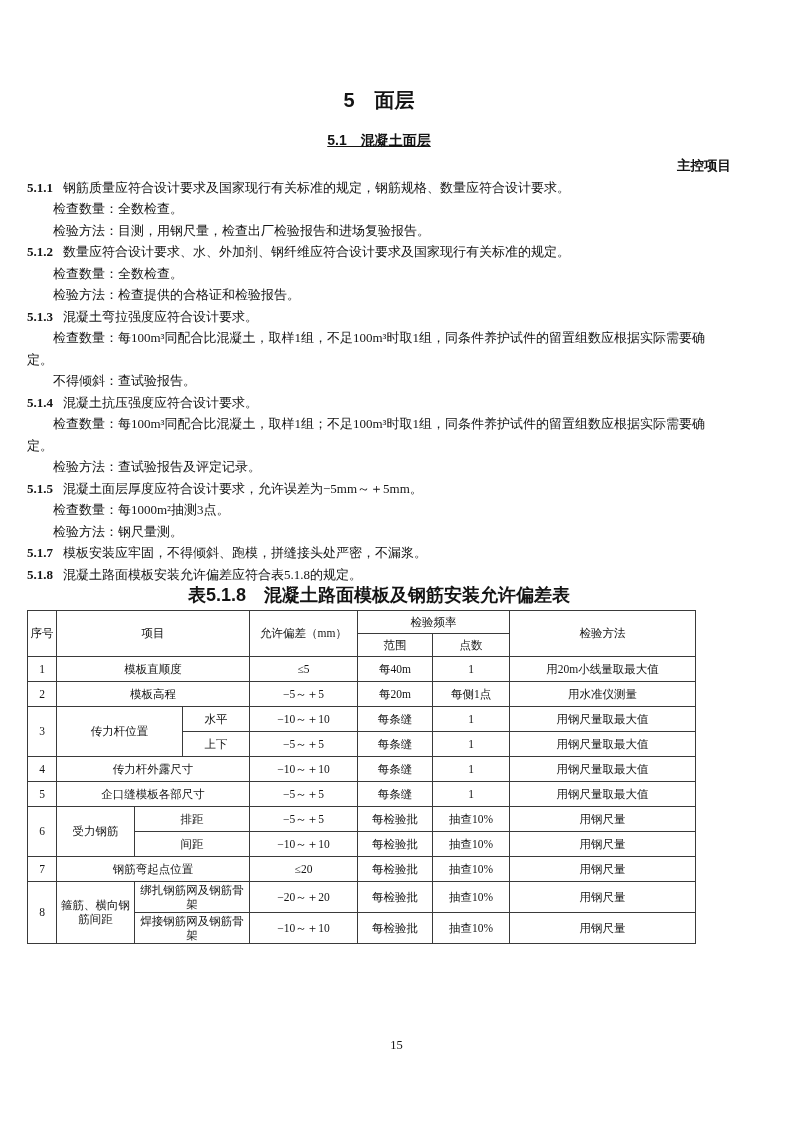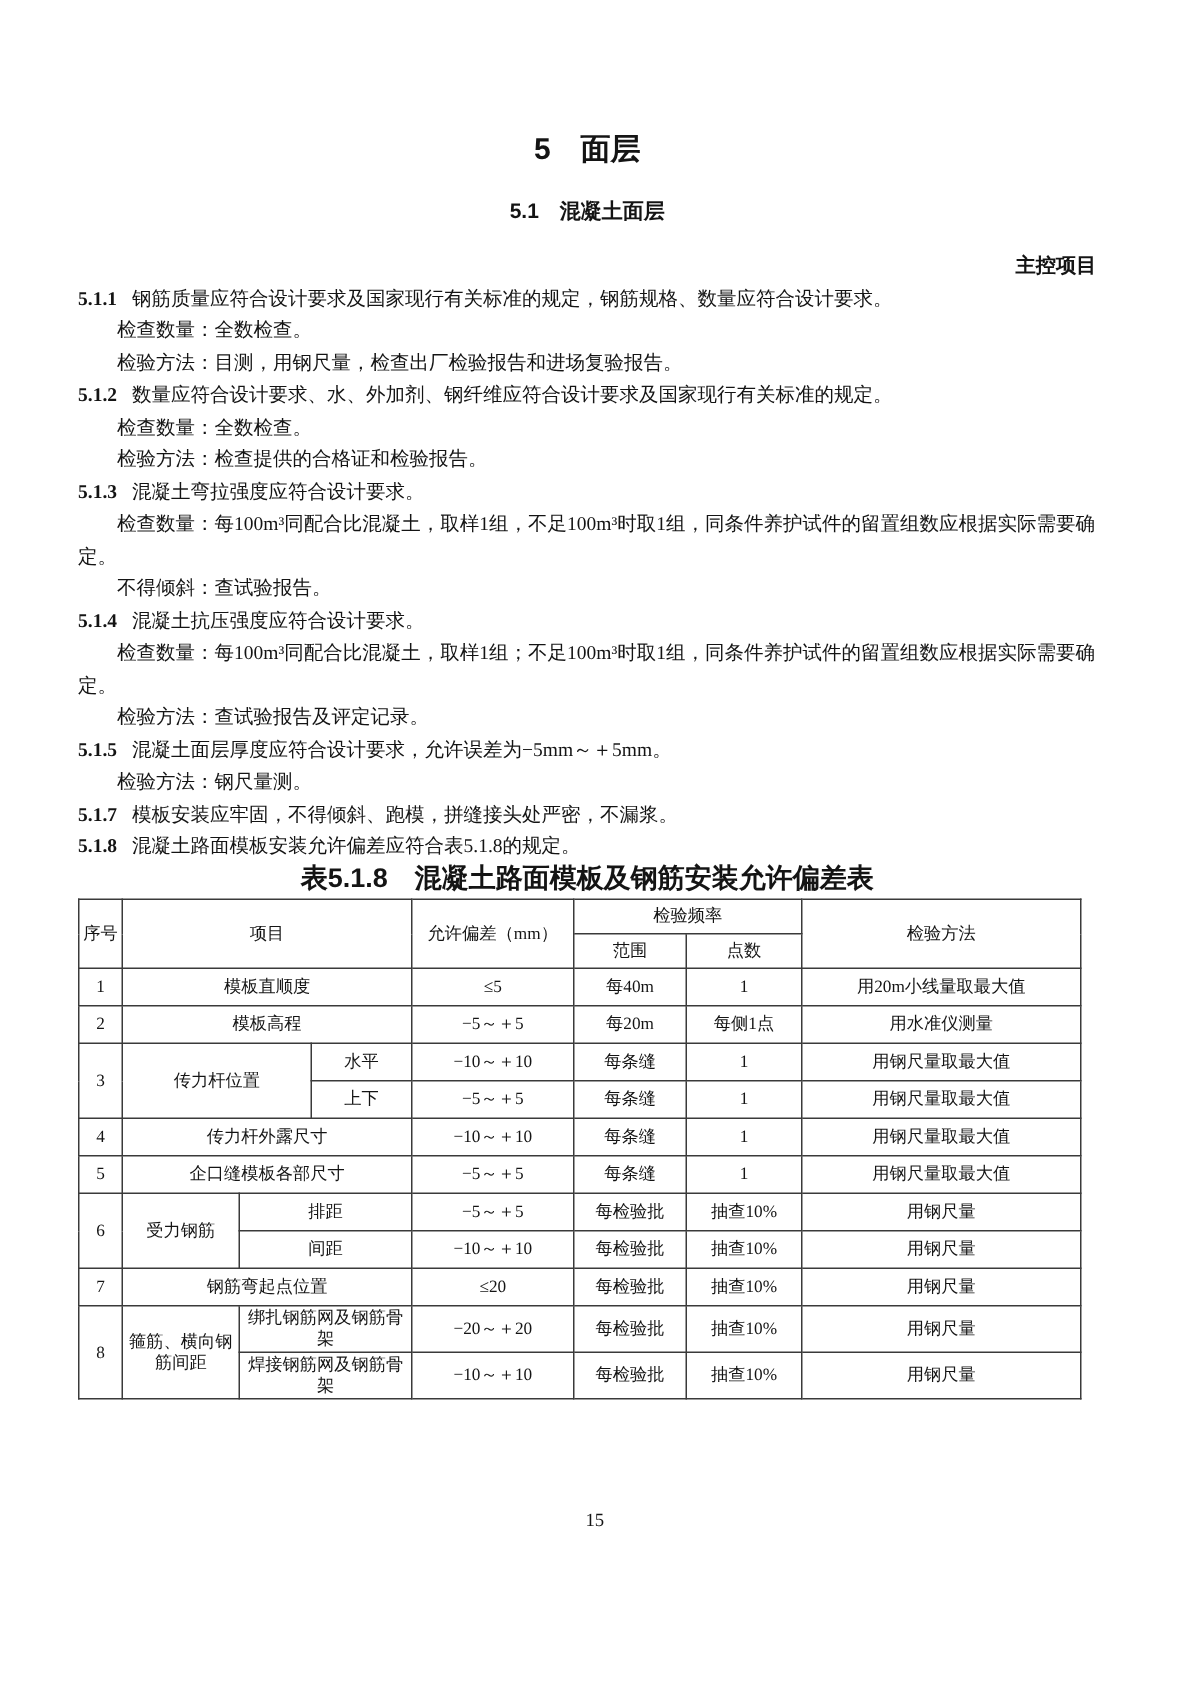--- a/index.html
+++ b/index.html
@@ -2,31 +2,31 @@
 <html><head>
 <meta charset="utf-8">
 <style>
   * { box-sizing: border-box; }
   html, body { margin: 0; padding: 0; background: #ffffff; }
   .page {
     width: 793px; height: 1123px; background: #ffffff; position: relative;
     font-family: "Liberation Serif", "DejaVu Serif", serif; color: #141414;
     overflow: hidden;
   }
-  .content { padding: 88px 62px 0 52px; }
+  .content { padding: 88px 62px 0 27px; }
 
   h1.chapter {
     font-family: "Liberation Sans", "DejaVu Sans", sans-serif;
     font-size: 20px; font-weight: bold; text-align: center;
     margin: 0 0 17px 0; line-height: 24px;
   }
   h2.section {
     font-family: "Liberation Sans", "DejaVu Sans", sans-serif;
     font-size: 14px; font-weight: bold; text-align: center;
-    margin: 0 0 15px 0; line-height: 22px;
+    margin: 0 0 4px 0; line-height: 22px; text-decoration: underline;
   }
   h3.subhead {
     font-family: "Liberation Sans", "DejaVu Sans", sans-serif;
     font-size: 13.5px; font-weight: bold; text-align: right;
     margin: 0; line-height: 21.5px;
   }
 
   p.clause, p.indent { margin: 0; font-size: 13px; line-height: 21.5px; }
   p.indent { text-indent: 26px; }
   .cnum { font-weight: bold; margin-right: 10px; }
@@ -43,21 +43,21 @@
   }
   table.spec th, table.spec td {
     border: 1px solid #3a3a3a; text-align: center; vertical-align: middle;
     padding: 1px 2px; font-weight: normal; line-height: 14px;
     overflow: hidden;
   }
   table.spec th { height: 23px; }
   table.spec td { height: 25px; }
 
   .page-num {
-    position: absolute; top: 1006px; left: 0; width: 100%;
+    position: absolute; top: 1038px; left: 0; width: 100%;
     text-align: center; font-size: 12.5px;
   }
 </style>
 </head>
 <body>
 
 <div class="page">
   <div class="content">
 
     <h1 class="chapter">5　面层</h1>
@@ -71,20 +71,21 @@
       <p class="clause"><b class="cnum">5.1.2</b><span>数量应符合设计要求、水、外加剂、钢纤维应符合设计要求及国家现行有关标准的规定。</span></p>
       <p class="indent">检查数量：全数检查。</p>
       <p class="indent">检验方法：检查提供的合格证和检验报告。</p>
       <p class="clause"><b class="cnum">5.1.3</b><span>混凝土弯拉强度应符合设计要求。</span></p>
       <p class="indent">检查数量：每100m³同配合比混凝土，取样1组，不足100m³时取1组，同条件养护试件的留置组数应根据实际需要确定。</p>
       <p class="indent">不得倾斜：查试验报告。</p>
       <p class="clause"><b class="cnum">5.1.4</b><span>混凝土抗压强度应符合设计要求。</span></p>
       <p class="indent">检查数量：每100m³同配合比混凝土，取样1组；不足100m³时取1组，同条件养护试件的留置组数应根据实际需要确定。</p>
       <p class="indent">检验方法：查试验报告及评定记录。</p>
       <p class="clause"><b class="cnum">5.1.5</b><span>混凝土面层厚度应符合设计要求，允许误差为−5mm～＋5mm。</span></p>
+      <p class="indent">检查数量：每1000m²抽测3点。</p>
       <p class="indent">检验方法：钢尺量测。</p>
     </div>
 
 
     <div>
       <p class="clause"><b class="cnum">5.1.7</b><span>模板安装应牢固，不得倾斜、跑模，拼缝接头处严密，不漏浆。</span></p>
       <p class="clause"><b class="cnum">5.1.8</b><span>混凝土路面模板安装允许偏差应符合表5.1.8的规定。</span></p>
     </div>
 
     <p class="table-caption">表5.1.8　混凝土路面模板及钢筋安装允许偏差表</p>

